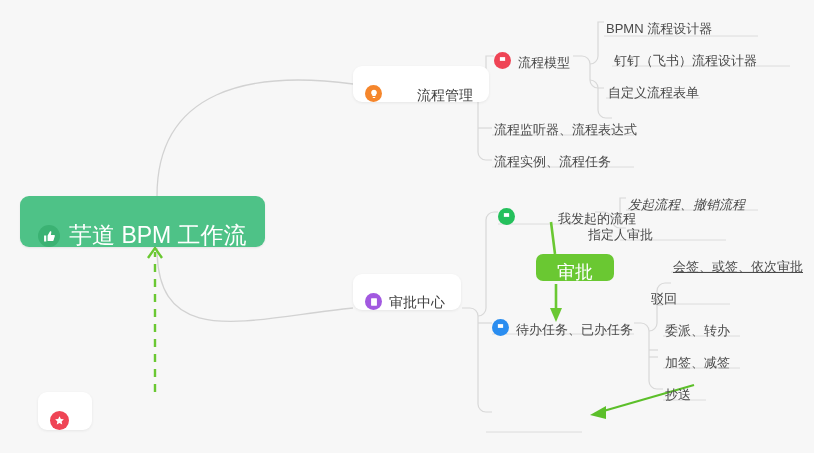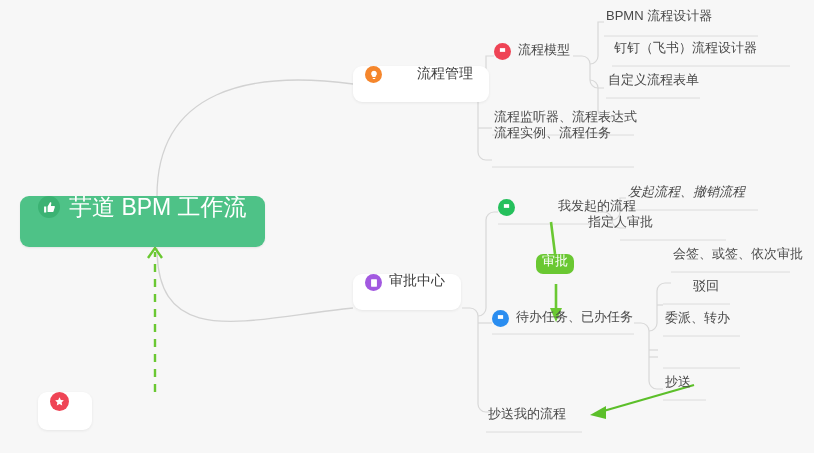--- a/index.html
+++ b/index.html
@@ -23,21 +23,21 @@
   #edges {
     position: absolute;
     left: 0; top: 0;
     width: 814px;
     height: 453px;
     pointer-events: none;
   }
   .node {
     position: absolute;
     display: flex;
-    align-items: flex-start;
+    align-items: flex-end;
     white-space: nowrap;
     box-sizing: border-box;
   }
   
   .root {
     background: #4ec287;
     border-radius: 9px;
     color: #ffffff;
     font-size: 23px;
     padding: 0 18px;
@@ -59,24 +59,24 @@
     font-size: 13px;
     color: #4a4a4a;
     height: 26px;
     padding: 0 4px 0 2px;
   }
   .plain.withicon { padding-left: 0; }
   
   .badge {
     background: #6ac832;
     color: #ffffff;
-    font-size: 13px;
+    font-size: 18px;
     border-radius: 7px;
-    height: 20px;
-    padding: 0 6px;
+    height: 27px;
+    padding: 0 21px;
     justify-content: center;
   }
   
   .ico {
     width: 17px;
     height: 17px;
     border-radius: 50%;
     margin-right: 7px;
     flex: 0 0 auto;
     display: flex;
@@ -182,21 +182,21 @@
   <div class="node plain" style="left:612px; top:41px;">
     <span class="lbl">钉钉（飞书）流程设计器</span>
   </div>
   <div class="node plain" style="left:606px; top:73px;">
     <span class="lbl">自定义流程表单</span>
   </div>
 
   <div class="node plain" style="left:492px; top:110px;">
     <span class="lbl">流程监听器、流程表达式</span>
   </div>
-  <div class="node plain" style="left:492px; top:126px;">
+  <div class="node plain" style="left:492px; top:142px;">
     <span class="lbl">流程实例、流程任务</span>
   </div>
 
   <div class="node card" style="left:353px; top:274px;font-family:Liberation Serif, serif;">
     <span class="ico" style="background:#a259e0;">
       <svg width="10" height="10" viewBox="0 0 24 24" fill="#ffffff">
         <path d="M6 3h12a1 1 0 0 1 1 1v16a1 1 0 0 1-1 1H6a1 1 0 0 1-1-1V4a1 1 0 0 1 1-1zm2 5h8v2H8zm0 4h8v2H8z"></path>
       </svg>
     </span>
     <span class="lbl">审批中心</span>
@@ -224,36 +224,36 @@
 
   <div class="node plain withicon" style="left:492px; top:310px;">
     <span class="ico" style="background:#2a8df0;">
       <svg width="9" height="9" viewBox="0 0 24 24" fill="#ffffff">
         <path d="M5 3h14v10H5z"></path>
       </svg>
     </span>
     <span class="lbl">待办任务、已办任务</span>
   </div>
 
-  <div class="node plain" style="left:671px; top:247px;">
+  <div class="node plain" style="left:671px; top:247px;text-decoration:underline;">
     <span class="lbl">会签、或签、依次审批</span>
   </div>
-  <div class="node plain" style="left:691px; top:279px;">
+  <div class="node plain" style="left:649px; top:279px;">
     <span class="lbl">驳回</span>
   </div>
   <div class="node plain" style="left:663px; top:311px;">
     <span class="lbl">委派、转办</span>
   </div>
+  <div class="node plain" style="left:663px; top:343px;">
+    <span class="lbl">加签、减签</span>
+  </div>
   <div class="node plain" style="left:663px; top:375px;">
     <span class="lbl">抄送</span>
   </div>
 
-  <div class="node plain" style="left:486px; top:407px;">
-    <span class="lbl">抄送我的流程</span>
-  </div>
 
   <div class="node card" style="left:38px; top:392px; height:38px;">
     <span class="ico" style="background:#ef4455; width:19px; height:19px;">
       <svg width="11" height="11" viewBox="0 0 24 24" fill="#ffffff">
         <path d="M12 2.5l2.9 6 6.6.9-4.8 4.6 1.2 6.5L12 17.4 6.1 20.5l1.2-6.5-4.8-4.6 6.6-.9z"></path>
       </svg>
     </span>
   </div>
 
 </div>

